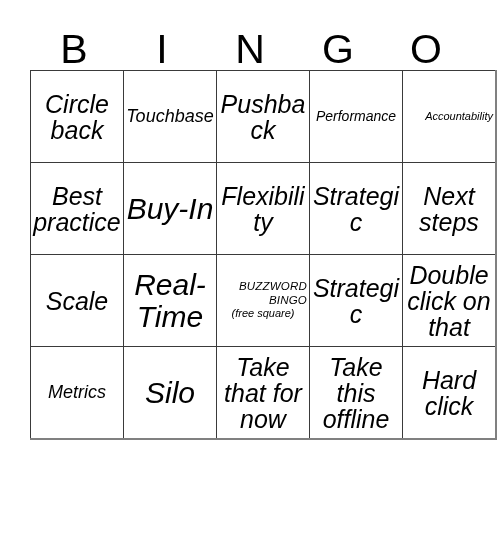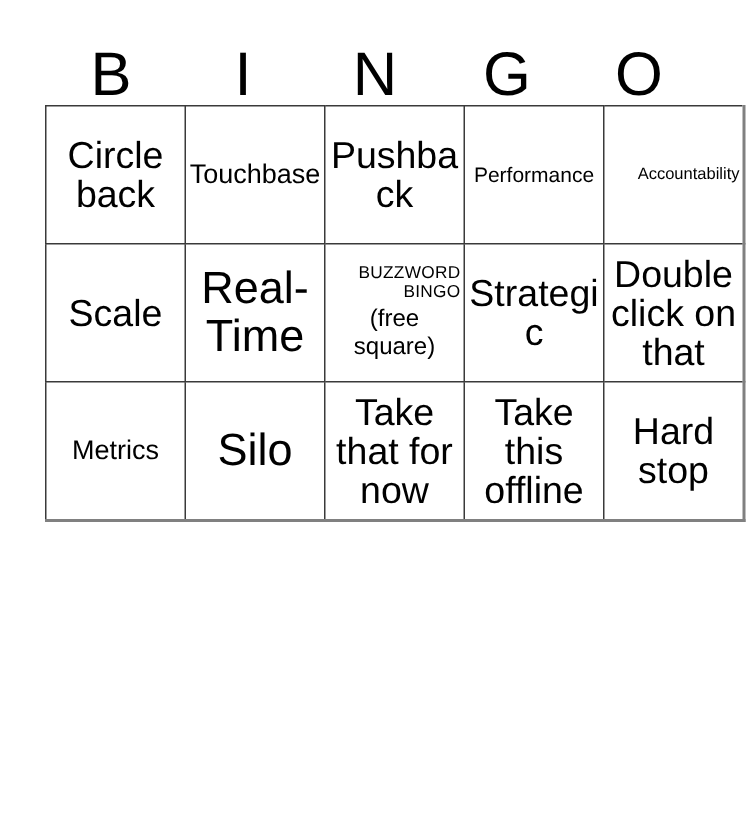--- a/index.html
+++ b/index.html
@@ -43,20 +43,21 @@
 
   
   #bingo-grid {
     width: 440px;
     border-collapse: collapse;
     table-layout: fixed;
     border-top: 1px solid #7a7a7a;
     border-left: 1px solid #7a7a7a;
     border-right: 2px solid #808080;
     border-bottom: 2px solid #808080;
+    font-style: italic;
   }
   #bingo-grid td {
     width: 88px;
     height: 89px;
     border: 1px solid #3a3a3a;
     padding: 1px 2px;
     text-align: center;
     vertical-align: middle;
     overflow: hidden;
   }
@@ -77,21 +78,21 @@
   .free-square .free-line1,
   .free-square .free-line2 {
     display: block;
     font-size: 11.5px;
     line-height: 1.18;
     letter-spacing: 0.2px;
     text-align: right;
   }
   .free-square .free-line3 {
     display: block;
-    font-size: 16px;
+    font-size: 11px;
     line-height: 1.2;
   }
 </style>
 </head>
 <body>
 
 <div id="card">
 
   <div id="header-row">
     <div class="header-letter">B</div>
@@ -115,20 +116,37 @@
           </td>
           <td>
             <span class="cell-text s-xs">Performance</span>
           </td>
           <td>
             <span class="cell-text s-xxs">Accountability</span>
           </td>
         </tr>
         <tr>
           <td>
+            <span class="cell-text s-md">Best practice</span>
+          </td>
+          <td>
+            <span class="cell-text s-xl">Buy-In</span>
+          </td>
+          <td>
+            <span class="cell-text s-md">Flexibility</span>
+          </td>
+          <td>
+            <span class="cell-text s-md">Strategic</span>
+          </td>
+          <td>
+            <span class="cell-text s-lg">Next steps</span>
+          </td>
+        </tr>
+        <tr>
+          <td>
             <span class="cell-text s-lg">Scale</span>
           </td>
           <td>
             <span class="cell-text s-xl">Real-Time</span>
           </td>
           <td>
             <span class="cell-text free-square">
               <span class="free-line1">BUZZWORD</span>
               <span class="free-line2">BINGO</span>
               <span class="free-line3">(free square)</span>
@@ -148,19 +166,19 @@
           <td>
             <span class="cell-text s-xl">Silo</span>
           </td>
           <td>
             <span class="cell-text s-md">Take that for now</span>
           </td>
           <td>
             <span class="cell-text s-md">Take this offline</span>
           </td>
           <td>
-            <span class="cell-text s-lg">Hard stop</span>
+            <span class="cell-text s-lg">Hard click</span>
           </td>
         </tr>
       </tbody>
   </table>
 
 </div>
 
 </body></html>

